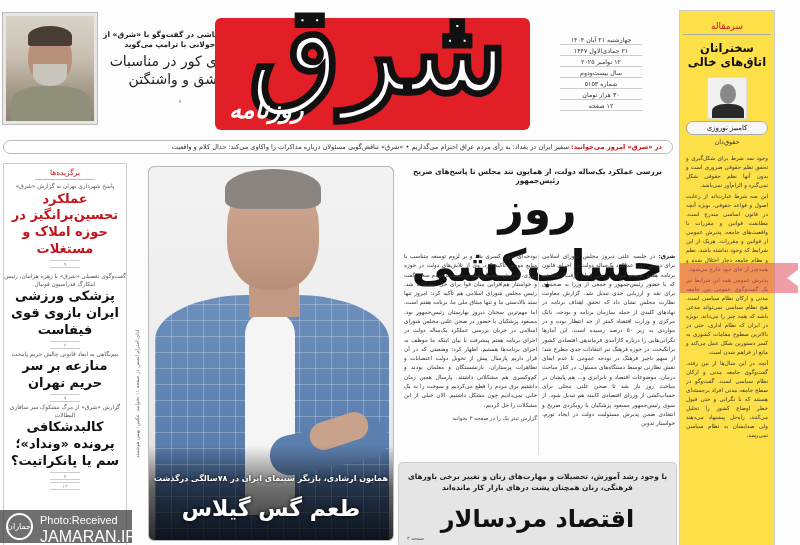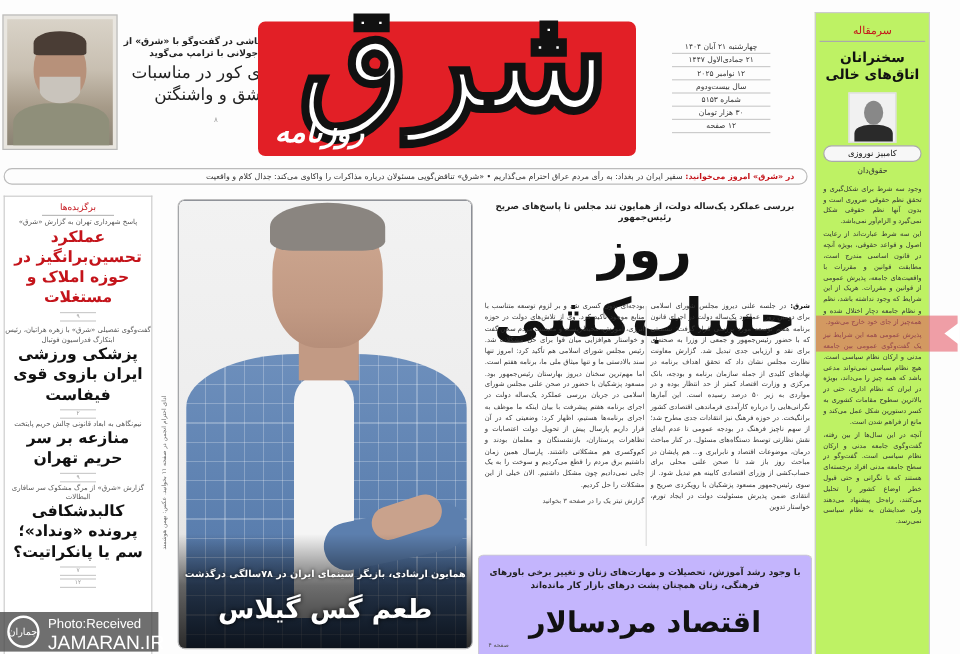--- a/index.html
+++ b/index.html
@@ -22,21 +22,21 @@
   .top-story .pg { font-size: 6px; color: #999; margin-top: 8px; }
 
   .logo { position: absolute; left: 215px; top: 18px; width: 315px; height: 112px; background: #e21f26; border-radius: 6px; overflow: visible; }
   .logo .wordmark { position: absolute; right: 22px; top: -28px; font-family: "DejaVu Serif", serif; font-size: 120px; font-weight: bold; color: #fff; -webkit-text-stroke: 3px #111; line-height: 1; }
   .logo .sub { position: absolute; left: 14px; bottom: 6px; font-size: 24px; font-style: italic; color: #fff; font-weight: bold; }
 
   .issue-info { position: absolute; left: 560px; top: 34px; width: 82px; text-align: center; font-size: 6.3px; color: #333; }
   .issue-info div { border-bottom: 1px solid #ccc; padding: 1.5px 0; }
 
   
-  .editorial { position: absolute; left: 679px; top: 10px; width: 96px; height: 535px; border: 1px solid #ccc; border-bottom: none; background: #bef264; }
+  .editorial { position: absolute; left: 679px; top: 10px; width: 96px; height: 535px; border: 1px solid #ccc; border-bottom: none; background: #fde047; }
   .editorial .label { text-align: center; color: #c4141b; font-size: 9px; margin-top: 10px; }
   .editorial .rule { width: 88px; margin: 3px auto 0; border-top: 1px solid #aaa; }
   .editorial .headline { text-align: center; font-size: 11.5px; font-weight: bold; margin-top: 6px; color: #111; }
   .editorial .portrait { width: 40px; height: 42px; margin: 8px auto 0; background: #f1f1f1; border: 1px solid #ddd; position: relative; overflow: hidden; }
   .editorial .portrait .h { position: absolute; left: 12px; top: 6px; width: 16px; height: 20px; border-radius: 50%; background: #888; }
   .editorial .portrait .b { position: absolute; left: 4px; top: 26px; width: 32px; height: 18px; border-radius: 40% 40% 0 0; background: #2a2a2a; }
   .editorial .byline { width: 82px; margin: 2px auto 0; border: 1px solid #aaa; border-radius: 10px; text-align: center; font-size: 7px; padding: 2px 0; background: #f7f7f7; }
   .editorial .role { text-align: center; font-size: 6.5px; margin-top: 3px; color: #333; }
   .editorial .body { padding: 8px 6px 0 6px; font-size: 5.6px; line-height: 1.62; text-align: justify; color: #333; }
   .editorial .body p { margin-bottom: 2px; }
@@ -57,21 +57,21 @@
   .picks .pg { font-size: 5px; color: #999; margin: 2px auto; width: 30px; border-top: 1px solid #ccc; border-bottom: 1px solid #ccc; }
   .picks .gap { height: 3px; }
 
   .watermark { position: absolute; left: 0; top: 510px; width: 132px; height: 33px; background: rgba(70,70,70,0.78); color: #fff; }
   .watermark .logo-circ { position: absolute; left: 6px; top: 3px; width: 27px; height: 27px; border: 2px solid #fff; border-radius: 50%; font-size: 8px; text-align: center; line-height: 23px; }
   .watermark .t1 { position: absolute; left: 40px; top: 4px; font-family: "Liberation Sans", sans-serif; font-size: 11px; direction: ltr; }
   .watermark .t2 { position: absolute; left: 40px; top: 18px; font-family: "Liberation Sans", sans-serif; font-size: 16px; direction: ltr; }
 
   
   .photo-credit { position: absolute; left: 134px; top: 330px; width: 10px; height: 210px; writing-mode: vertical-rl; transform: rotate(180deg); font-size: 5px; color: #666; white-space: nowrap; }
-  .feature { position: absolute; left: 148px; top: 166px; width: 246px; height: 375px; border: 1px solid #bbb; border-radius: 6px; overflow: hidden; background: #0f172a; }
+  .feature { position: absolute; left: 148px; top: 166px; width: 246px; height: 375px; border: 1px solid #bbb; border-radius: 6px; overflow: hidden; background: #737373; }
   .feature .bg { position: absolute; inset: 0; background: linear-gradient(180deg,#f2f2f2 0%,#ececec 60%,#d7d7d7 100%); }
   .feature .head { position: absolute; left: 78px; top: 8px; width: 92px; height: 115px; border-radius: 45% 45% 42% 42%; background: linear-gradient(180deg,#cfa992 0%,#c29a84 70%,#b68e79 100%); }
   .feature .hair { position: absolute; left: 76px; top: 2px; width: 96px; height: 40px; border-radius: 50% 50% 20% 20%; background: #8a8580; }
   .feature .neck { position: absolute; left: 100px; top: 115px; width: 50px; height: 35px; background: #c29a84; }
   .feature .shirt { position: absolute; left: 6px; top: 128px; width: 234px; height: 250px; border-radius: 40% 40% 0 0 / 18% 18% 0 0;
     background:
       repeating-linear-gradient(90deg, rgba(255,255,255,0.25) 0 1px, transparent 1px 16px),
       repeating-linear-gradient(0deg, rgba(255,255,255,0.25) 0 1px, transparent 1px 16px),
       linear-gradient(180deg,#6d8fbc 0%,#5a7eae 60%,#3f5f8e 100%); }
   .feature .tee { position: absolute; left: 96px; top: 148px; width: 50px; height: 200px; background: #f5f5f5; border-radius: 30% 30% 0 0 / 10% 10% 0 0; }
@@ -84,21 +84,21 @@
   
   .main-kicker { position: absolute; left: 400px; top: 167px; width: 275px; text-align: center; font-size: 7.3px; font-weight: bold; color: #222; }
   .main-title { position: absolute; left: 400px; top: 180px; width: 275px; text-align: center; font-size: 44px; font-weight: bold; color: #111; line-height: 1.3; letter-spacing: -1px; }
   .col { position: absolute; top: 252px; width: 133px; font-size: 5.7px; line-height: 1.63; text-align: justify; color: #333; }
   .col.right { left: 542px; }
   .col.left { left: 404px; }
   .col .lead { font-weight: bold; color: #111; }
   .col .cont { font-size: 5.5px; color: #444; margin-top: 4px; text-align: right; }
   .col-divider { position: absolute; left: 538px; top: 255px; width: 1px; height: 200px; background: #ddd; }
 
-  .sub-box { position: absolute; left: 398px; top: 462px; width: 279px; height: 83px; border: 1px solid #ccc; border-bottom: none; border-radius: 5px 5px 0 0; text-align: center; background: #c4b5fd; }
+  .sub-box { position: absolute; left: 398px; top: 462px; width: 279px; height: 83px; border: 1px solid #ccc; border-bottom: none; border-radius: 5px 5px 0 0; text-align: center; background: #e5e5e5; }
   .sub-box .kicker { font-size: 7.4px; font-weight: bold; line-height: 1.45; margin-top: 9px; color: #222; }
   .sub-box .title { font-size: 24px; font-weight: bold; margin-top: 12px; color: #111; }
   .sub-box .pg { position: absolute; left: 8px; bottom: 4px; font-size: 5px; color: #555; }
 </style>
 </head>
 <body>
 
 <div class="page">
 
   <div class="top-photo">

